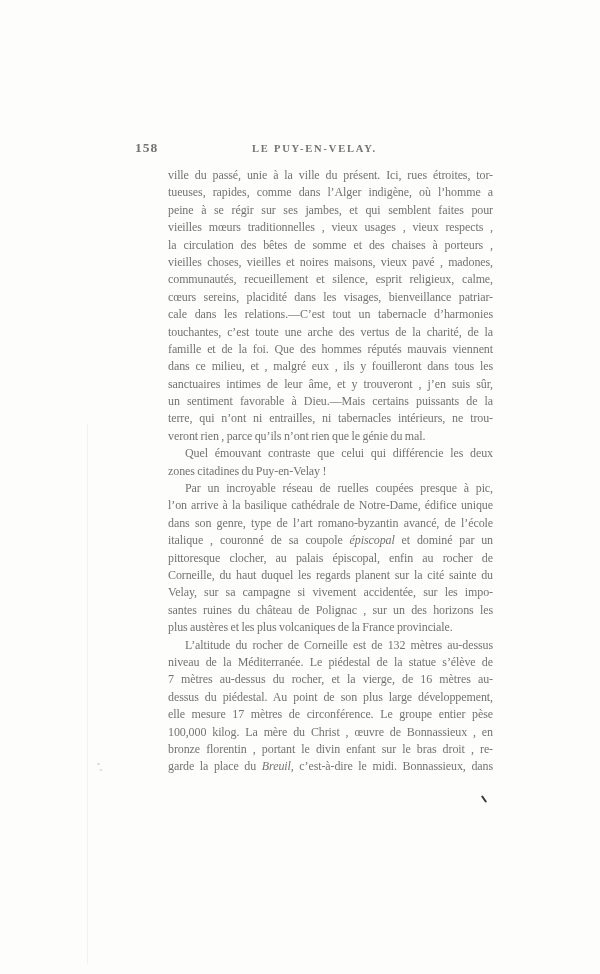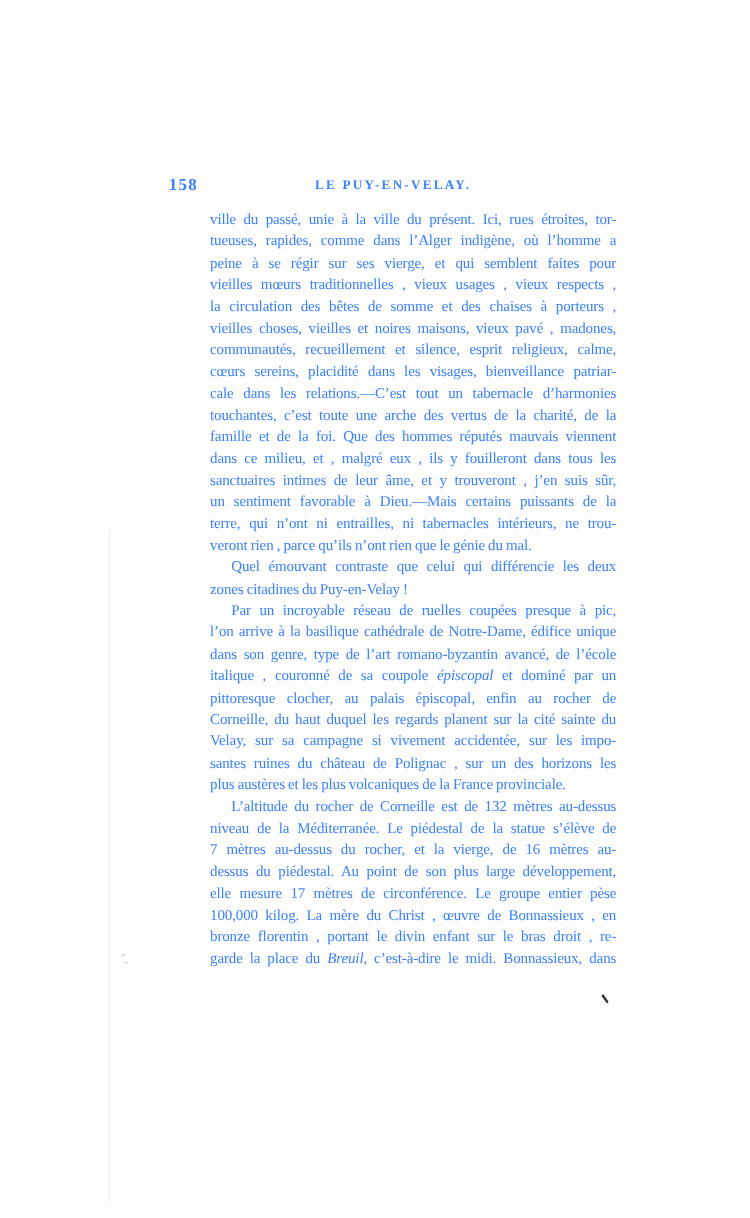--- a/index.html
+++ b/index.html
@@ -5,21 +5,21 @@
   html, body { margin: 0; padding: 0; }
   body {
     width: 600px; height: 974px;
     background: #fdfdfc;
     font-family: "Liberation Serif", "DejaVu Serif", serif;
   }
   .page {
     position: relative;
     width: 600px; height: 974px;
     background: #fdfdfc;
-    color: #3b82f6;
+    color: #737373;
     overflow: hidden;
   }
   .pagenum {
     position: absolute; left: 135px; top: 140px;
     font-size: 13.5px; font-weight: 700; letter-spacing: 1px;
   }
   .runtitle {
     position: absolute; left: 136px; top: 143px; width: 357px;
     text-align: center;
     font-size: 10.5px; font-weight: 700; letter-spacing: 1.8px;
@@ -63,21 +63,21 @@
 <div class="page">
 
   <span class="pagenum">158</span>
 
   <span class="runtitle">LE PUY-EN-VELAY.</span>
 
   <div class="textblock">
       <div class="paragraph">
         <div class="line just"><span>ville du passé, unie à la ville du présent. Ici, rues étroites, tor-</span></div>
         <div class="line just"><span>tueuses, rapides, comme dans l’Alger indigène, où l’homme a</span></div>
-        <div class="line just"><span>peine à se régir sur ses vierge, et qui semblent faites pour</span></div>
+        <div class="line just"><span>peine à se régir sur ses jambes, et qui semblent faites pour</span></div>
         <div class="line just"><span>vieilles mœurs traditionnelles , vieux usages , vieux respects ,</span></div>
         <div class="line just"><span>la circulation des bêtes de somme et des chaises à porteurs ,</span></div>
         <div class="line just"><span>vieilles choses, vieilles et noires maisons, vieux pavé , madones,</span></div>
         <div class="line just"><span>communautés, recueillement et silence, esprit religieux, calme,</span></div>
         <div class="line just"><span>cœurs sereins, placidité dans les visages, bienveillance patriar-</span></div>
         <div class="line just"><span>cale dans les relations.—C’est tout un tabernacle d’harmonies</span></div>
         <div class="line just"><span>touchantes, c’est toute une arche des vertus de la charité, de la</span></div>
         <div class="line just"><span>famille et de la foi. Que des hommes réputés mauvais viennent</span></div>
         <div class="line just"><span>dans ce milieu, et , malgré eux , ils y fouilleront dans tous les</span></div>
         <div class="line just"><span>sanctuaires intimes de leur âme, et y trouveront , j’en suis sûr,</span></div>

